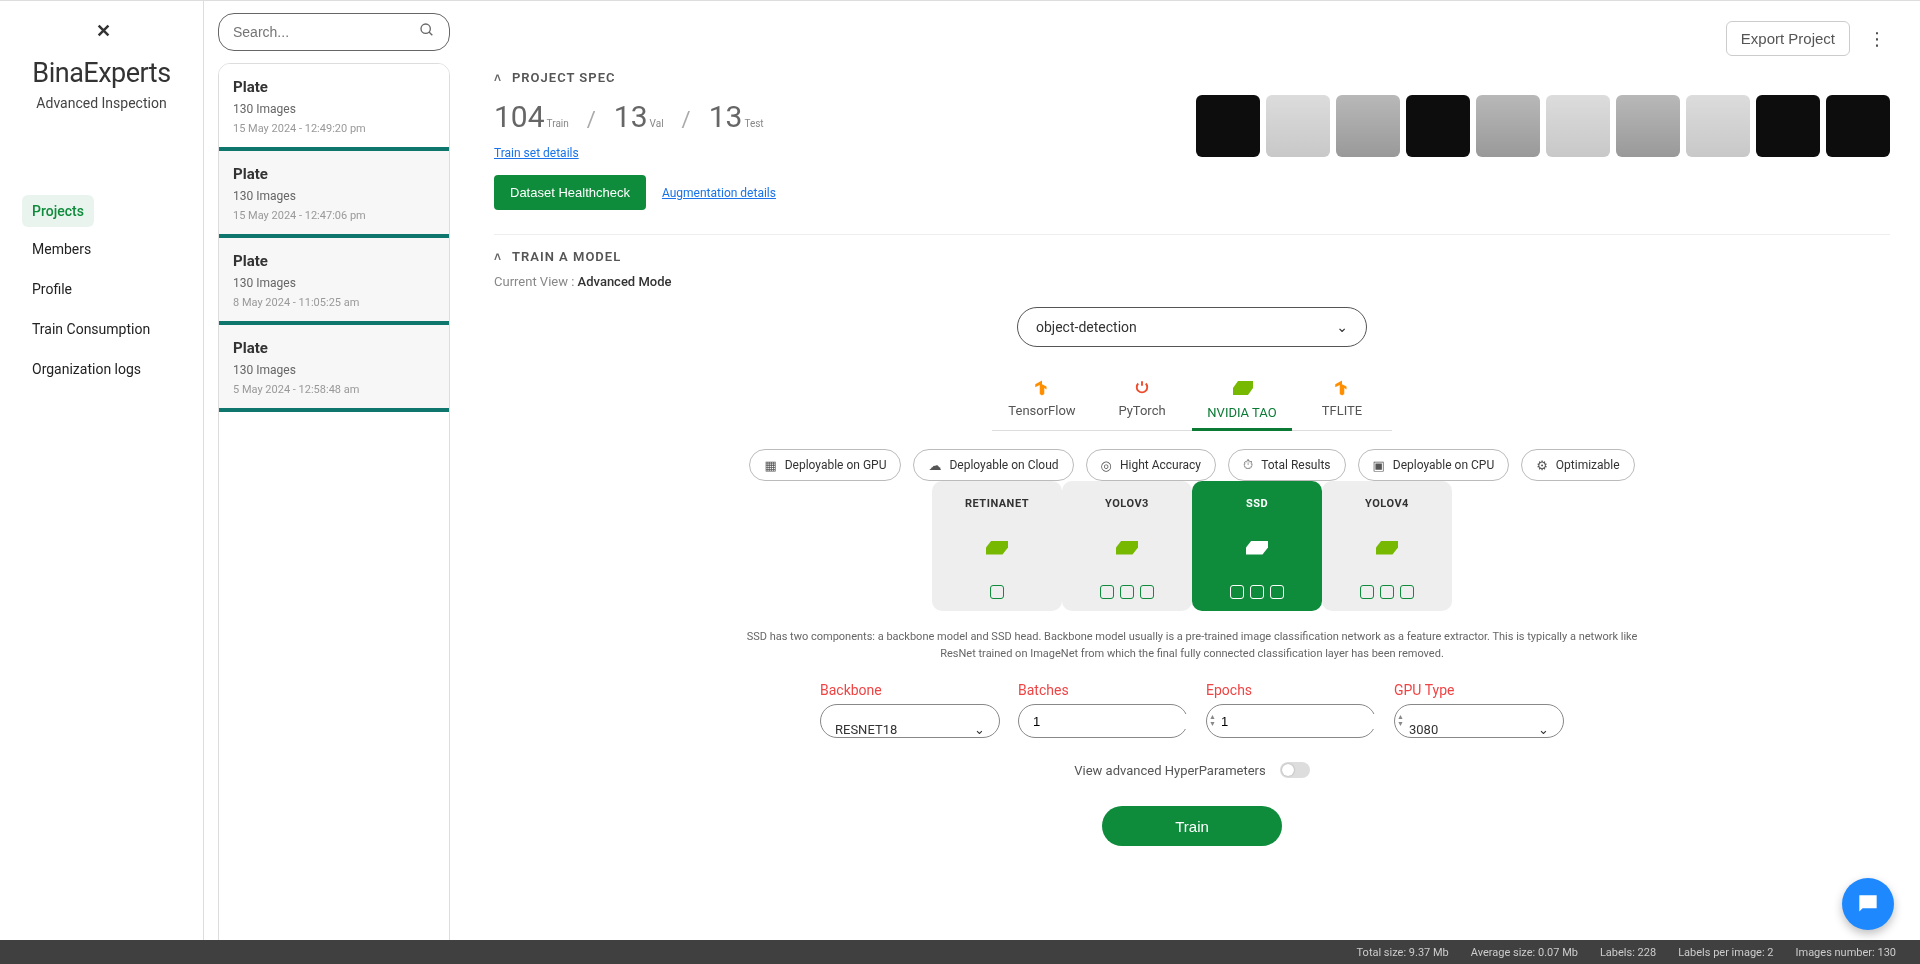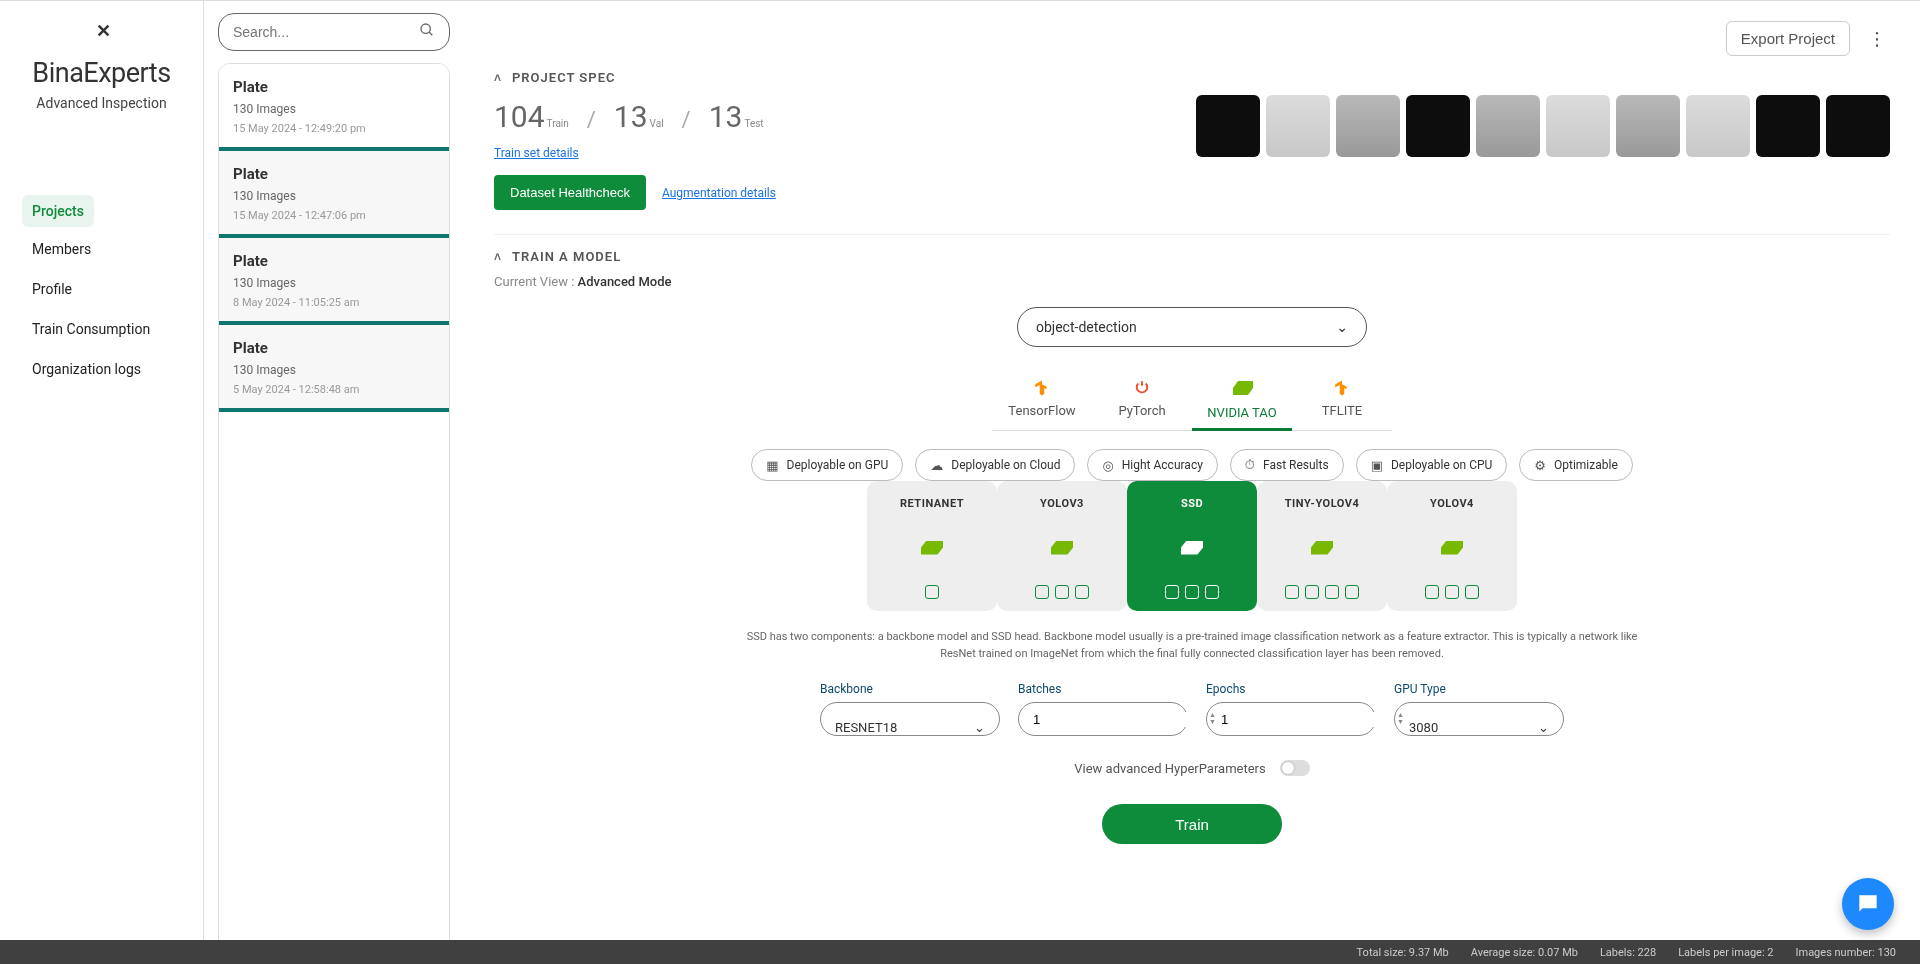--- a/index.html
+++ b/index.html
@@ -79,21 +79,21 @@
 .mcard .mname { font-size: 11px; font-weight: 700; letter-spacing: 0.5px; }
 .mcard .mlogo { width: 22px; height: 14px; }
 .mcard .mbadges { display: flex; gap: 6px; }
 .mcard .mb { width: 14px; height: 14px; border: 1.5px solid #0f8b3c; border-radius: 3px; }
 .mcard.active .mb { border-color: #fff; }
 
 .mdesc { font-size: 11px; color: #666; max-width: 900px; text-align: center; margin: 18px auto 6px; line-height: 1.5; }
 
 .params { display: flex; gap: 18px; margin-top: 14px; justify-content: center; }
 .param { display: flex; flex-direction: column; gap: 6px; }
-.param label { font-size: 12px; color: #0c4a6e; }
+.param label { font-size: 14px; color: #ef4444; }
 .param .sel { border: 1px solid #888; border-radius: 18px; height: 34px; width: 180px; display: flex; align-items: flex-end; justify-content: space-between; padding: 0 14px; font-size: 13px; cursor: pointer; }
 .param .numin { border: 1px solid #888; border-radius: 18px; height: 34px; width: 170px; display: flex; align-items: center; padding: 0 14px; font-size: 13px; }
 .param .numin input { border: none; outline: none; flex: 1; font-size: 13px; }
 .spin { display: flex; flex-direction: column; font-size: 7px; color: #888; line-height: 7px; }
 
 .adv-row { display: flex; align-items: center; justify-content: center; gap: 14px; margin-top: 24px; font-size: 13px; color: #555; }
 .toggle { width: 30px; height: 16px; border-radius: 8px; background: #ddd; position: relative; cursor: pointer; }
 .toggle::after { content: ""; position: absolute; width: 12px; height: 12px; border-radius: 50%; background: #fff; top: 2px; left: 2px; box-shadow: 0 0 2px rgba(0,0,0,.3); }
 
 .train-btn { margin: 28px auto 10px; background: #0f8b3c; color: #fff; border: none; border-radius: 22px; width: 180px; height: 40px; font-size: 15px; font-weight: 500; cursor: pointer; display: block; }
@@ -238,21 +238,21 @@
           <div class="chip">
             <span class="ci">☁</span>
             <span>Deployable on Cloud</span>
           </div>
           <div class="chip">
             <span class="ci">◎</span>
             <span>Hight Accuracy</span>
           </div>
           <div class="chip">
             <span class="ci">⏱</span>
-            <span>Fast Results</span>
+            <span>Total Results</span>
           </div>
           <div class="chip">
             <span class="ci">▣</span>
             <span>Deployable on CPU</span>
           </div>
           <div class="chip">
             <span class="ci">⚙</span>
             <span>Optimizable</span>
           </div>
         </div>
@@ -271,30 +271,20 @@
     <div class="mbadges">
               <span class="mb"></span>
               <span class="mb"></span>
               <span class="mb"></span>
             </div>
           </div>
           <div class="mcard active">
             <span class="mname">SSD</span>
     <span class="mlogo nv" style="background:#fff"></span>
     <div class="mbadges">
-              <span class="mb"></span>
-              <span class="mb"></span>
-              <span class="mb"></span>
-            </div>
-          </div>
-          <div class="mcard">
-            <span class="mname">TINY-YOLOV4</span>
-    <span class="mlogo nv" style="background:#76b900"></span>
-    <div class="mbadges">
-              <span class="mb"></span>
               <span class="mb"></span>
               <span class="mb"></span>
               <span class="mb"></span>
             </div>
           </div>
           <div class="mcard">
             <span class="mname">YOLOV4</span>
     <span class="mlogo nv" style="background:#76b900"></span>
     <div class="mbadges">
               <span class="mb"></span>

